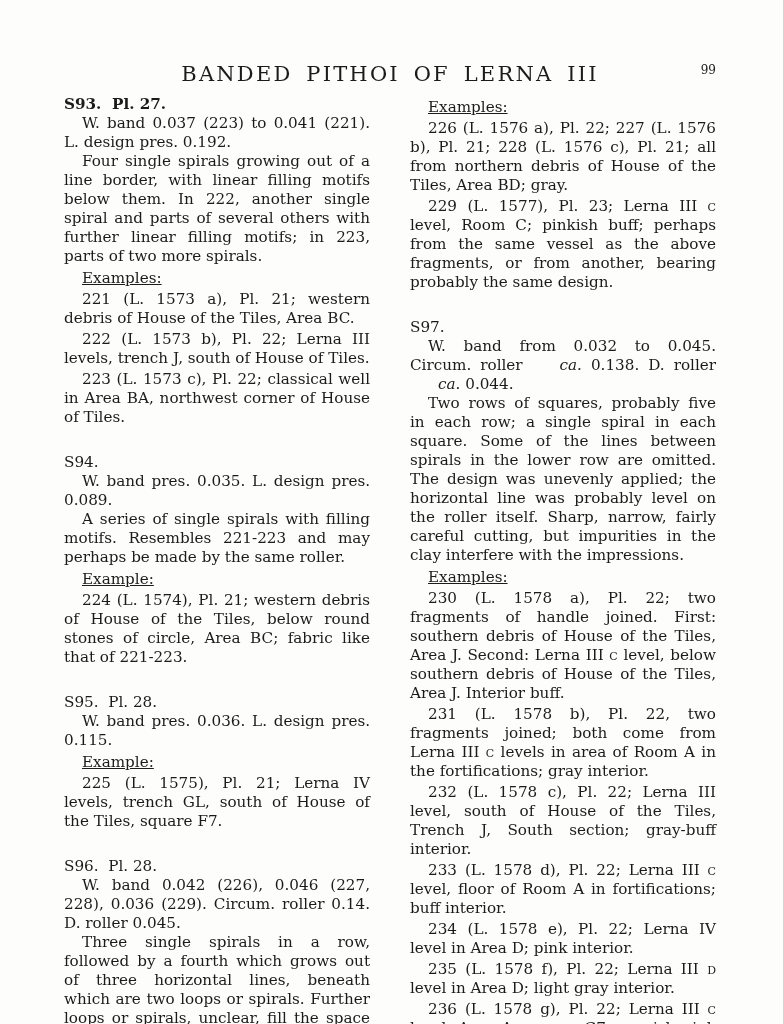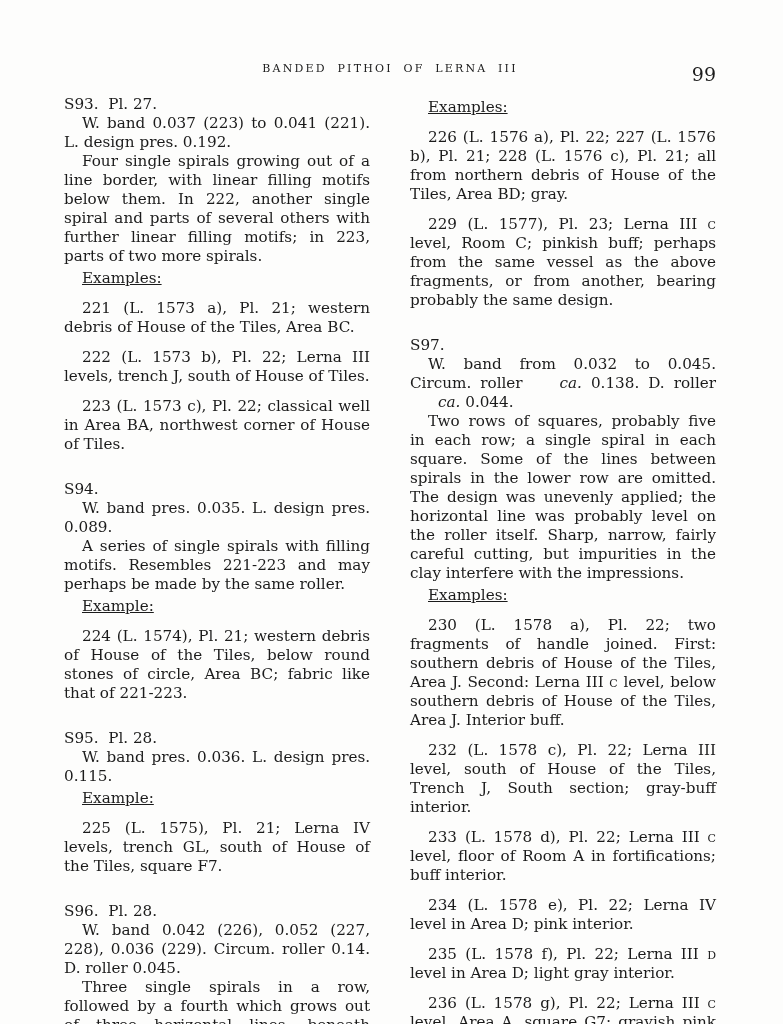--- a/index.html
+++ b/index.html
@@ -8,48 +8,48 @@
     width: 783px;
     height: 1024px;
     background: #fdfdfc;
     overflow: hidden;
     font-family: "DejaVu Serif", "Liberation Serif", serif;
     color: #1b1b1b;
   }
   .header { position: absolute; top: 62px; left: 64px; width: 652px; height: 24px; }
   .title {
     margin: 0;
-    font-size: 11px;
+    font-size: 21px;
     font-weight: 400;
     letter-spacing: 2.2px;
     word-spacing: 5px;
     text-align: center;
     white-space: nowrap;
   }
-  .pagenum { position: absolute; right: 0; top: 1px; font-size: 19px; }
+  .pagenum { position: absolute; right: 0; top: 1px; font-size: 12px; }
 
   .columns {
     position: absolute;
     top: 95px;
     left: 64px;
     width: 652px;
     display: flex;
     gap: 40px;
   }
   .col {
     width: 306px;
     font-size: 15.2px;
     line-height: 19px;
     text-align: justify;
   }
   .col p { margin: 0; text-indent: 18px; }
   .col p.section { text-indent: 0; margin-top: 26px; }
-  .col p.section:first-child { margin-top: 0; }
+  .col p.section:first-child { margin-top: 0; font-weight: bold; }
   .col p.label { margin-top: 3px; text-decoration: underline; }
-  .col p.entry { margin-top: 11px; }
+  .col p.entry { margin-top: 2px; }
   .b  { font-weight: normal; }
   .i  { font-style: italic; margin-left: 28px; }
   .sc { font-variant: small-caps; }
 </style>
 </head>
 <body>
 
 <div class="page" style="background: rgb(253, 253, 252); color: rgb(27, 27, 27);">
   <div class="header">
     <h1 class="title">BANDED PITHOI OF LERNA III</h1>
@@ -67,32 +67,33 @@
         <p class="section"><span>S94.</span></p>
         <p class="para"><span>W. band pres. 0.035. L. design pres. 0.089.</span></p>
         <p class="para"><span>A series of single spirals with filling motifs. Resembles </span><span class="b">221-223</span><span> and may perhaps be made by the same roller.</span></p>
         <p class="label"><span>Example:</span></p>
         <p class="entry"><span class="b">224</span><span> (L. 1574), Pl. 21; western debris of House of the Tiles, below round stones of circle, Area BC; fabric like that of </span><span class="b">221-223</span><span>.</span></p>
         <p class="section"><span>S95.&nbsp; Pl. 28.</span></p>
         <p class="para"><span>W. band pres. 0.036. L. design pres. 0.115.</span></p>
         <p class="label"><span>Example:</span></p>
         <p class="entry"><span class="b">225</span><span> (L. 1575), Pl. 21; Lerna IV levels, trench GL, south of House of the Tiles, square F7.</span></p>
         <p class="section"><span>S96.&nbsp; Pl. 28.</span></p>
-        <p class="para"><span>W. band 0.042 (</span><span class="b">226</span><span>), 0.052 (</span><span class="b">227, 228</span><span>), 0.036 (</span><span class="b">229</span><span>). Circum. roller 0.14. D. roller 0.045.</span></p>
+        <p class="para"><span>W. band 0.042 (</span><span class="b">226</span><span>), 0.046 (</span><span class="b">227, 228</span><span>), 0.036 (</span><span class="b">229</span><span>). Circum. roller 0.14. D. roller 0.045.</span></p>
         <p class="para"><span>Three single spirals in a row, followed by a fourth which grows out of three horizontal lines, beneath which are two loops or spirals. Further loops or spirals, unclear, fill the space below the single spirals. Cutting deep, rounded, careless.</span></p>
       </section>
     <section class="col">
         <p class="label"><span>Examples:</span></p>
         <p class="entry"><span class="b">226</span><span> (L. 1576 a), Pl. 22; </span><span class="b">227</span><span> (L. 1576 b), Pl. 21; </span><span class="b">228</span><span> (L. 1576 c), Pl. 21; all from northern debris of House of the Tiles, Area BD; gray.</span></p>
         <p class="entry"><span class="b">229</span><span> (L. 1577), Pl. 23; Lerna III </span><span class="sc">c</span><span> level, Room C; pinkish buff; perhaps from the same vessel as the above fragments, or from another, bearing probably the same design.</span></p>
         <p class="section"><span>S97.</span></p>
         <p class="para"><span>W. band from 0.032 to 0.045. Circum. roller </span><span class="i">ca.</span><span> 0.138. D. roller </span><span class="i">ca.</span><span> 0.044.</span></p>
         <p class="para"><span>Two rows of squares, probably five in each row; a single spiral in each square. Some of the lines between spirals in the lower row are omitted. The design was unevenly applied; the horizontal line was probably level on the roller itself. Sharp, narrow, fairly careful cutting, but impurities in the clay interfere with the impressions.</span></p>
         <p class="label"><span>Examples:</span></p>
         <p class="entry"><span class="b">230</span><span> (L. 1578 a), Pl. 22; two fragments of handle joined. First: southern debris of House of the Tiles, Area J. Second: Lerna III </span><span class="sc">c</span><span> level, below southern debris of House of the Tiles, Area J. Interior buff.</span></p>
+        <p class="entry"><span class="b">231</span><span> (L. 1578 b), Pl. 22, two fragments joined; both come from Lerna III </span><span class="sc">c</span><span> levels in area of Room A in the fortifications; gray interior.</span></p>
         <p class="entry"><span class="b">232</span><span> (L. 1578 c), Pl. 22; Lerna III level, south of House of the Tiles, Trench J, South section; gray-buff interior.</span></p>
         <p class="entry"><span class="b">233</span><span> (L. 1578 d), Pl. 22; Lerna III </span><span class="sc">c</span><span> level, floor of Room A in fortifications; buff interior.</span></p>
         <p class="entry"><span class="b">234</span><span> (L. 1578 e), Pl. 22; Lerna IV level in Area D; pink interior.</span></p>
         <p class="entry"><span class="b">235</span><span> (L. 1578 f), Pl. 22; Lerna III </span><span class="sc">d</span><span> level in Area D; light gray interior.</span></p>
         <p class="entry"><span class="b">236</span><span> (L. 1578 g), Pl. 22; Lerna III </span><span class="sc">c</span><span> level, Area A, square G7; grayish pink interior.</span></p>
       </section>
   </div>
 </div>
 
 </body></html>

